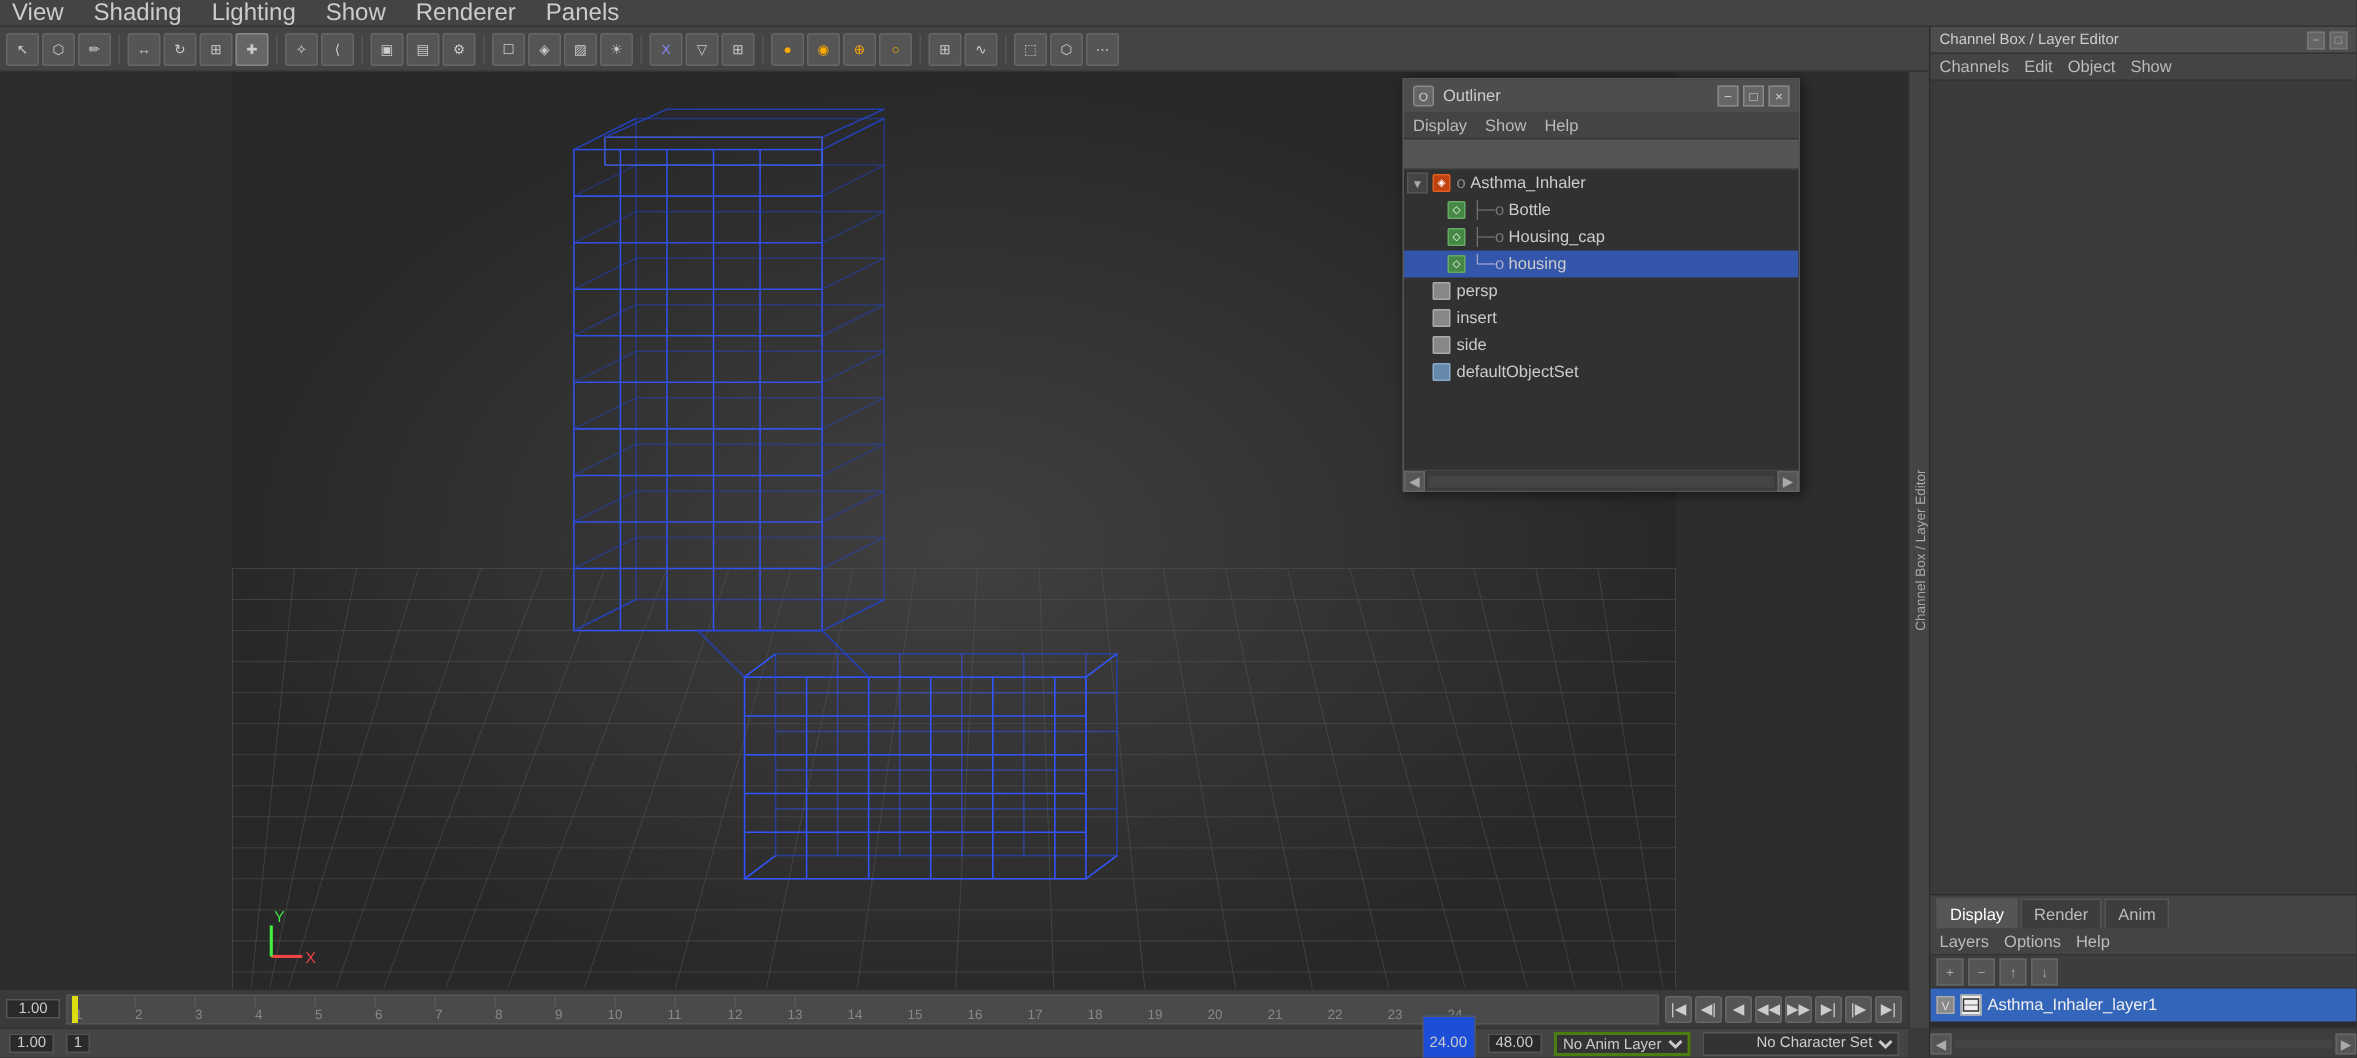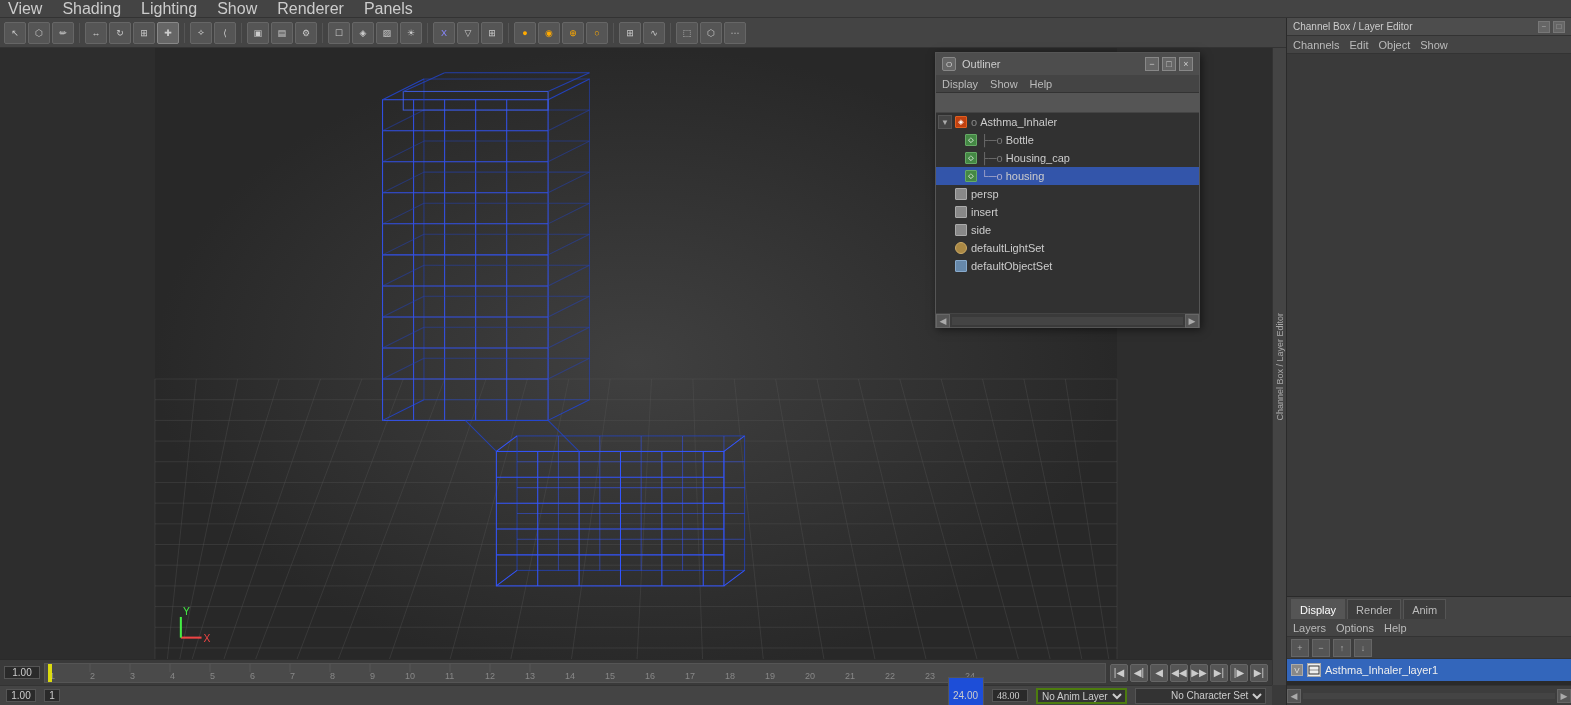--- a/index.html
+++ b/index.html
@@ -785,26 +785,20 @@
         <span class="outliner-label">insert</span>
       </div>
 
       <div class="outliner-row" style="padding-left:18px;">
         <div class="outliner-icon">
             <div class="icon-camera"></div>
           </div>
         <span class="outliner-label">side</span>
       </div>
 
-      <div class="outliner-row" style="padding-left:18px;">
-        <div class="outliner-icon">
-            <div class="icon-light-set"></div>
-          </div>
-        <span class="outliner-label">defaultLightSet</span>
-      </div>
 
       <div class="outliner-row" style="padding-left:18px;">
         <div class="outliner-icon">
             <div class="icon-obj-set"></div>
           </div>
         <span class="outliner-label">defaultObjectSet</span>
       </div>
     </div>
   </div>
 
@@ -942,21 +936,21 @@
 </div>
 
 <div style="position:absolute;bottom:0;left:0;right:299px;height:20px;background:#444;border-top:1px solid #333;display:flex;align-items:center;padding:0 6px;gap:8px;font-size:10px;color:#aaa;">
 
   <span style="background:#2a2a2a;border:1px solid #555;padding:0 4px;color:#ccc;min-width:30px;text-align:center;">1.00</span>
   <span style="background:#2a2a2a;border:1px solid #555;padding:0 4px;color:#ccc;min-width:16px;text-align:center;">1</span>
 
   <div style="flex:1;"></div>
 
   <span style="background:#1d4ed8;border:1px solid #555;padding:12px 4px;color:#ccc;min-width:36px;">24.00</span>
-  <span style="background:#2a2a2a;border:1px solid #555;padding:0 4px;color:#ccc;min-width:36px;font-family:Liberation Serif, serif;">48.00</span>
+  <span style="background:#2a2a2a;border:1px solid #555;padding:0 4px;color:#ccc;min-width:36px;">48.00</span>
 
   <select style="background:#333;border:2px solid #4d7c0f;color:#ccc;font-size:10px;height:16px;">
     <option>No Anim Layer</option>
   </select>
 
   <select style="background:#333;border:1px solid #555;color:#ccc;font-size:10px;height:16px;padding-left:31px;">
     <option>No Character Set</option>
   </select>
 </div>
 

